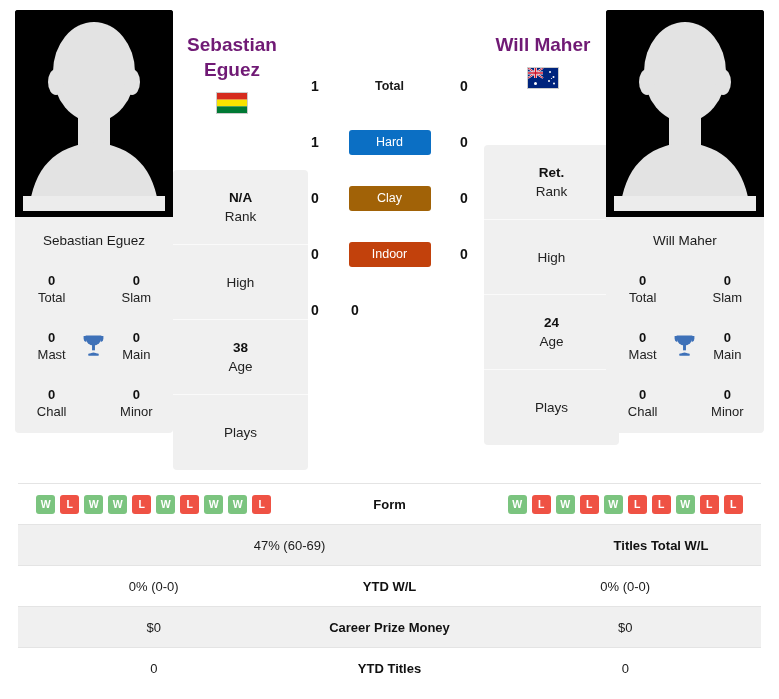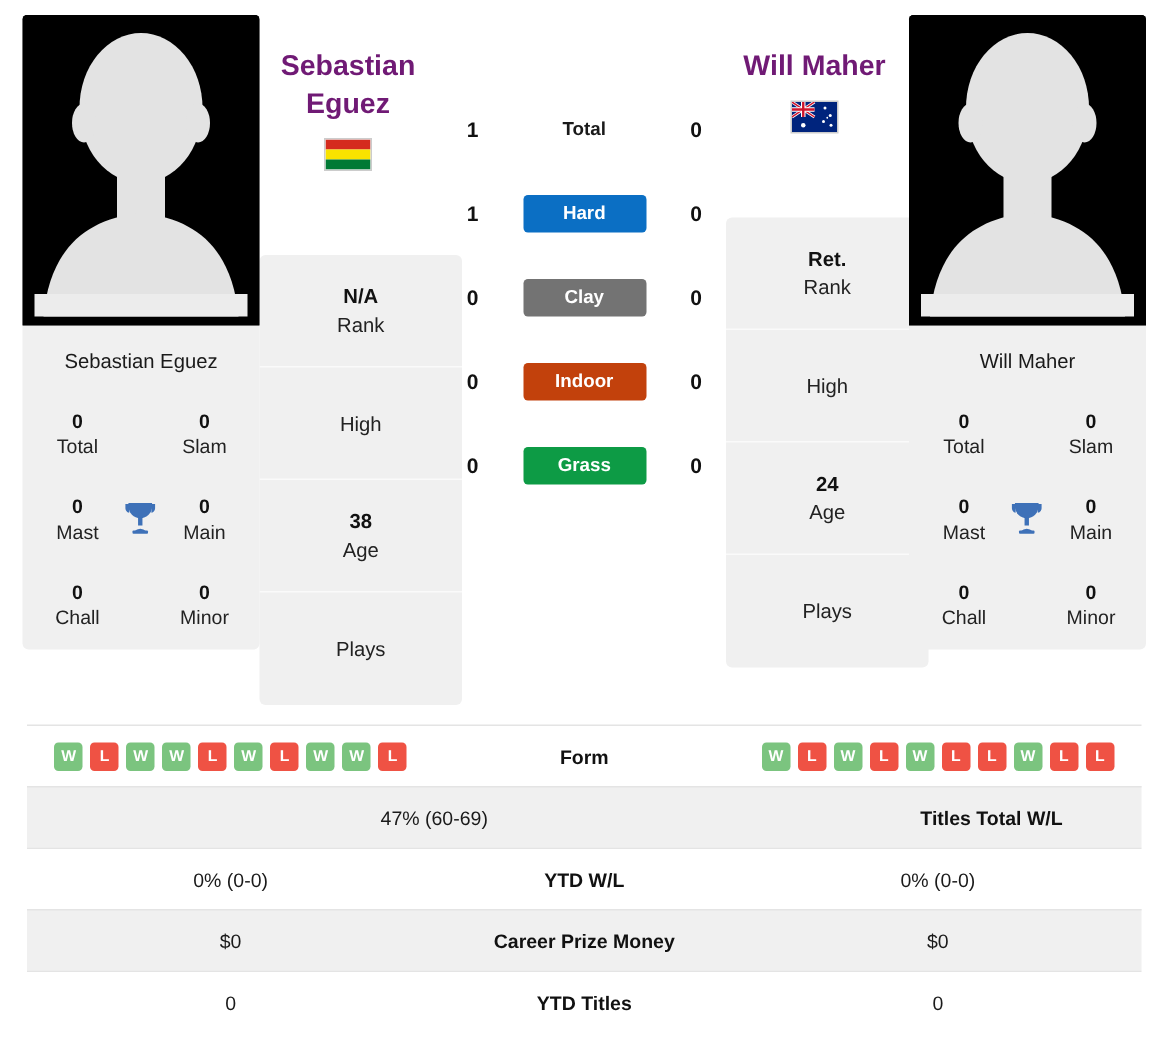--- a/index.html
+++ b/index.html
@@ -68,21 +68,21 @@
           border: 1px solid #ccc; display: block; }
 
   
   .center { flex: 1 1 auto; padding-top: 48px; }
   .srow { display: flex; align-items: center; height: 56px; }
   .sscore { width: 40px; text-align: center; font-size: 14px; font-weight: bold; color: #111; }
   .sbadgewrap { flex: 1 1 auto; display: flex; justify-content: center; }
   .sbadge {
     width: 82px; height: 25px; line-height: 25px;
     border-radius: 3px; text-align: center;
-    font-size: 12.5px; font-weight: bold; color: #ffffff;
+    font-size: 12.5px; font-weight: normal; color: #ffffff;
   }
   .sbadge.plain { background: transparent; color: #1a1a1a; font-weight: bold; font-size: 12.5px; }
 
   
   .table { position: absolute; left: 18px; top: 483px; width: 743px; }
   .row { display: flex; align-items: center; height: 41px; }
   .row.alt { background: #f0f0f0; }
   .row.sep { border-top: 1px solid #e4e4e4; }
   .cell { flex: 1 1 0; text-align: center; font-size: 13px; color: #1a1a1a; }
   .cell.label { font-weight: bold; font-size: 13px; color: #111; flex: 0 0 200px; }
@@ -203,36 +203,33 @@
       <div class="srow">
         <div class="sscore">1</div>
         <div class="sbadgewrap">
           <div class="sbadge" id="badge-hard" style="background: rgb(11, 111, 196);">Hard</div>
         </div>
         <div class="sscore">0</div>
       </div>
       <div class="srow">
         <div class="sscore">0</div>
         <div class="sbadgewrap">
-          <div class="sbadge" id="badge-clay" style="background: #737373;">Clay</div>
+          <div class="sbadge" id="badge-clay" style="background: #a16207;">Clay</div>
         </div>
         <div class="sscore">0</div>
       </div>
       <div class="srow">
         <div class="sscore">0</div>
         <div class="sbadgewrap">
           <div class="sbadge" id="badge-indoor" style="background: #c2410c;">Indoor</div>
         </div>
         <div class="sscore">0</div>
       </div>
       <div class="srow">
         <div class="sscore">0</div>
-        <div class="sbadgewrap">
-          <div class="sbadge" id="badge-grass" style="background: rgb(13, 155, 69);">Grass</div>
-        </div>
         <div class="sscore">0</div>
       </div>
     </div>
 
     <div style="width:122px;flex:0 0 122px;">
       <div class="namewrap">
         <div class="pbigname">Will Maher</div>
         <svg class="flag" viewBox="0 0 30 20">
           <rect x="0" y="0" width="30" height="20" fill="#00247d"></rect>
           <rect x="0" y="0" width="15" height="10" fill="#00247d"></rect>

